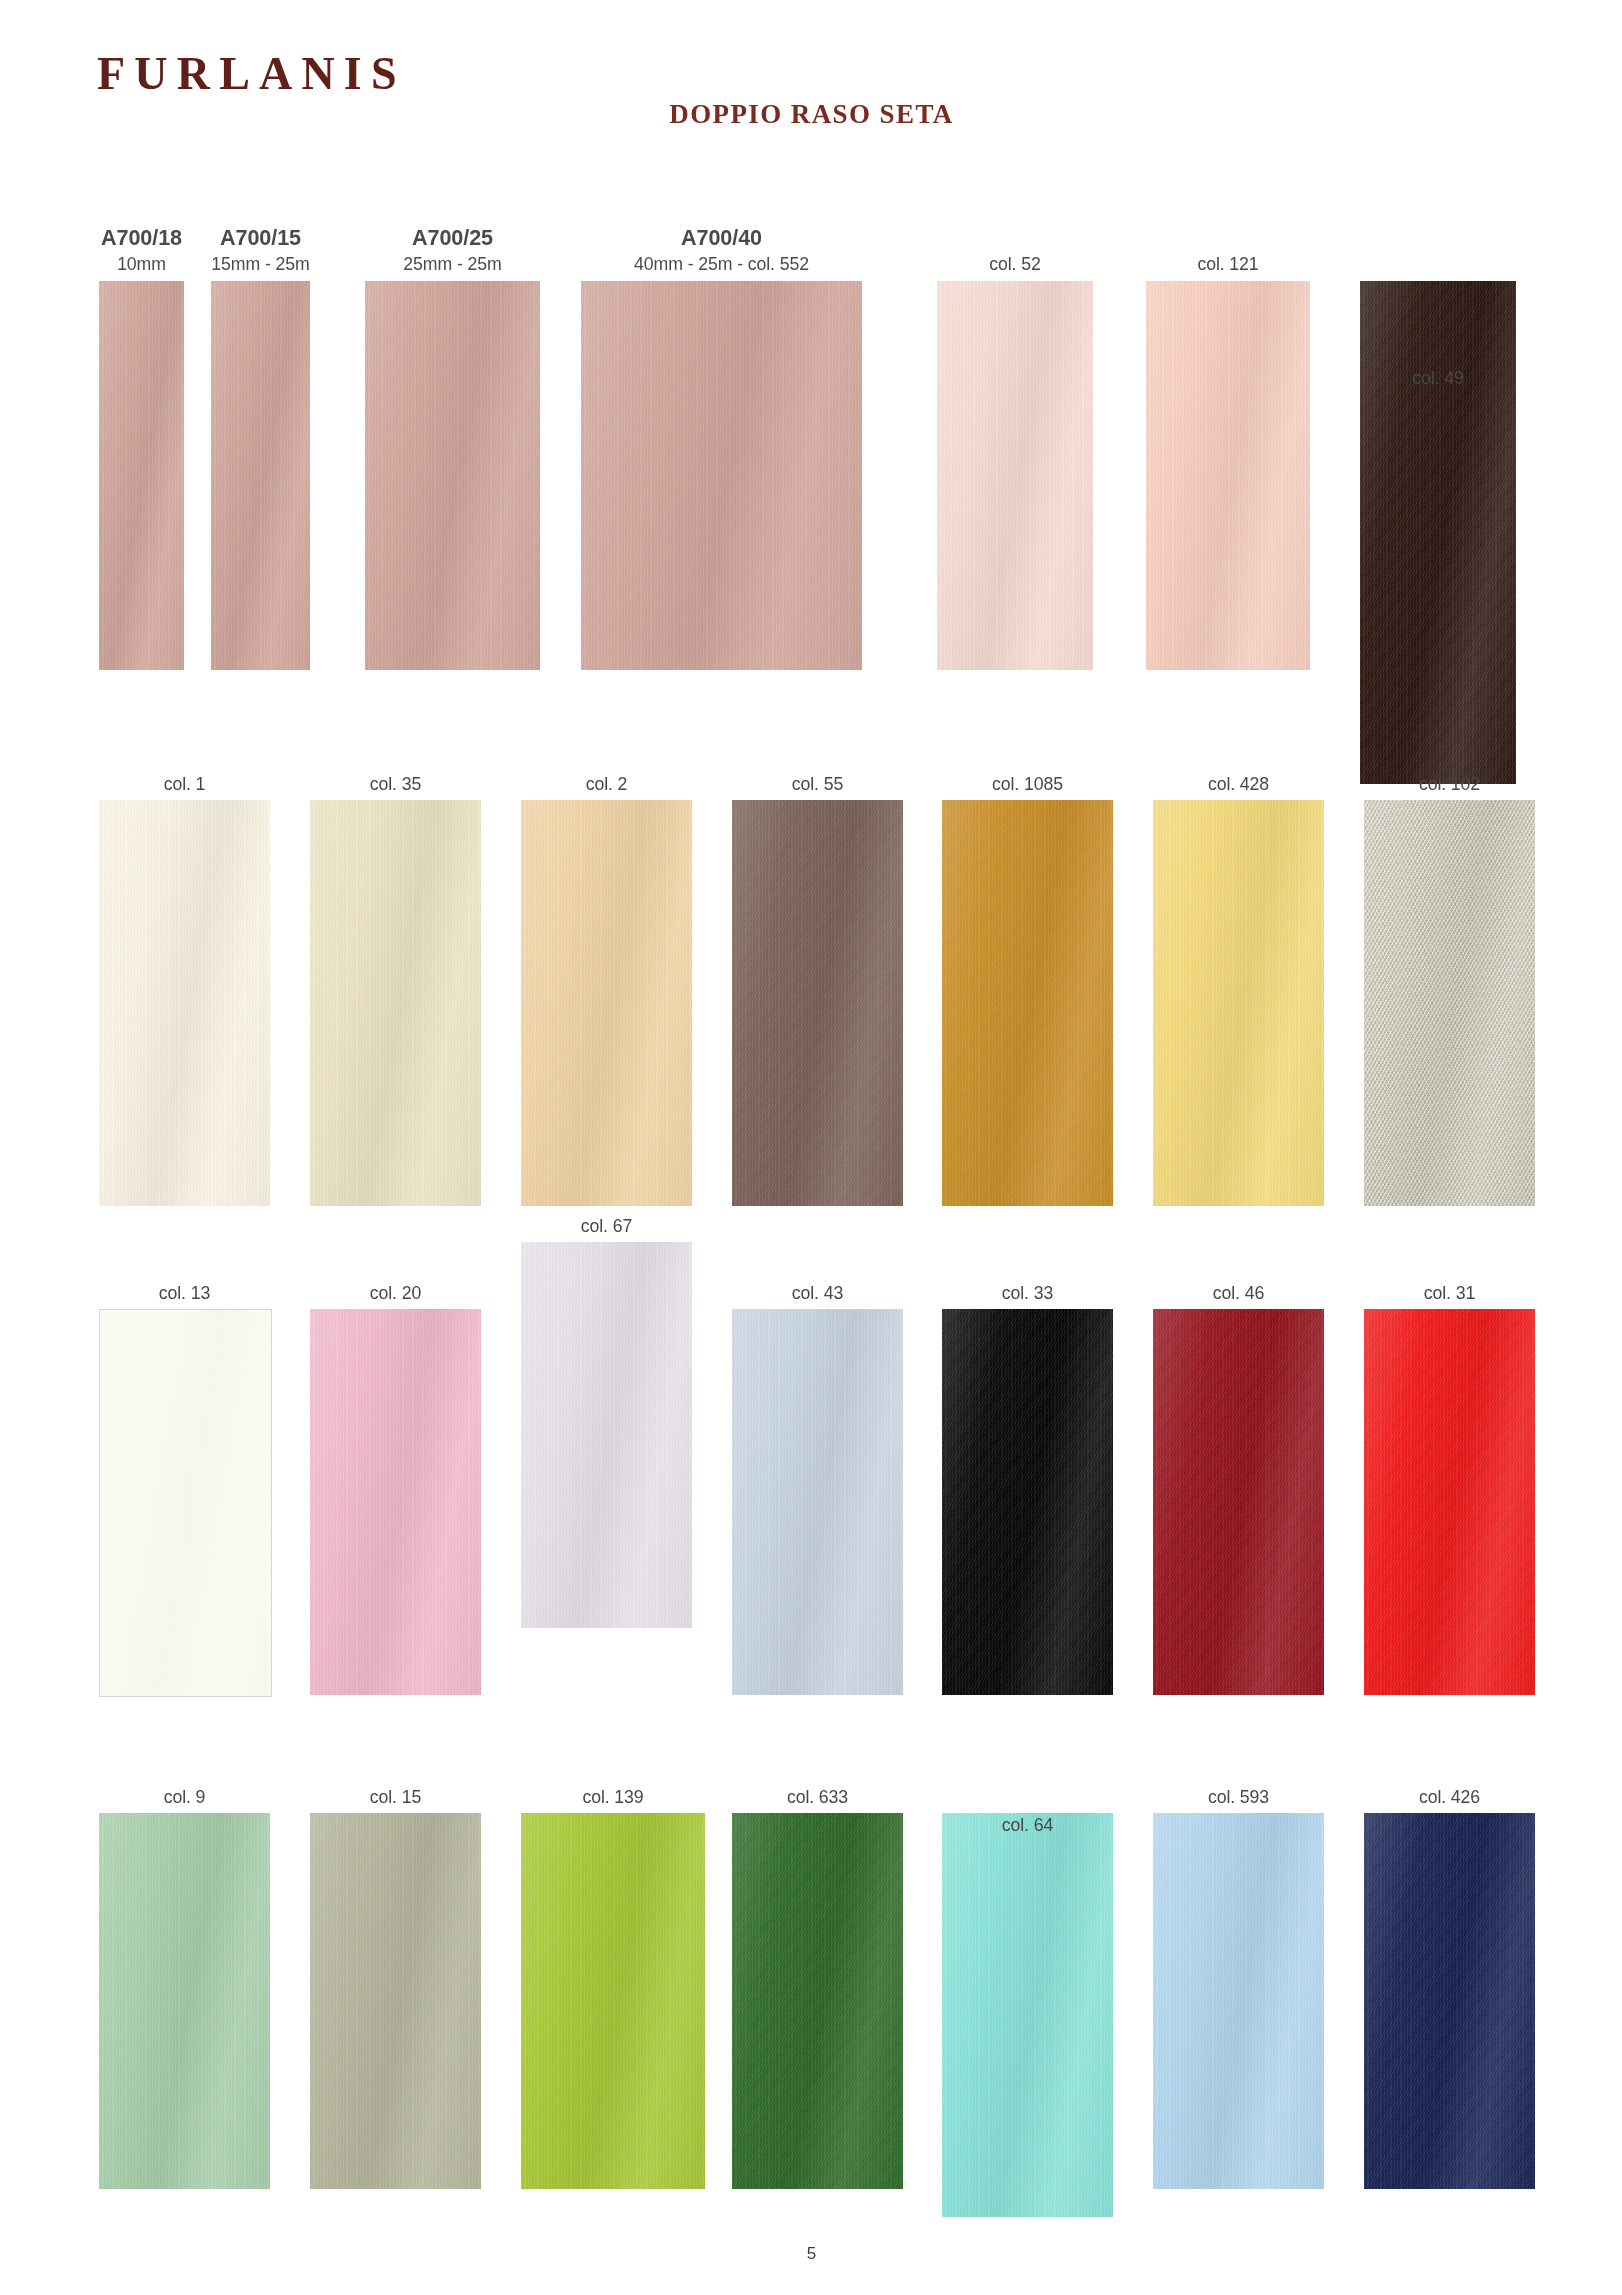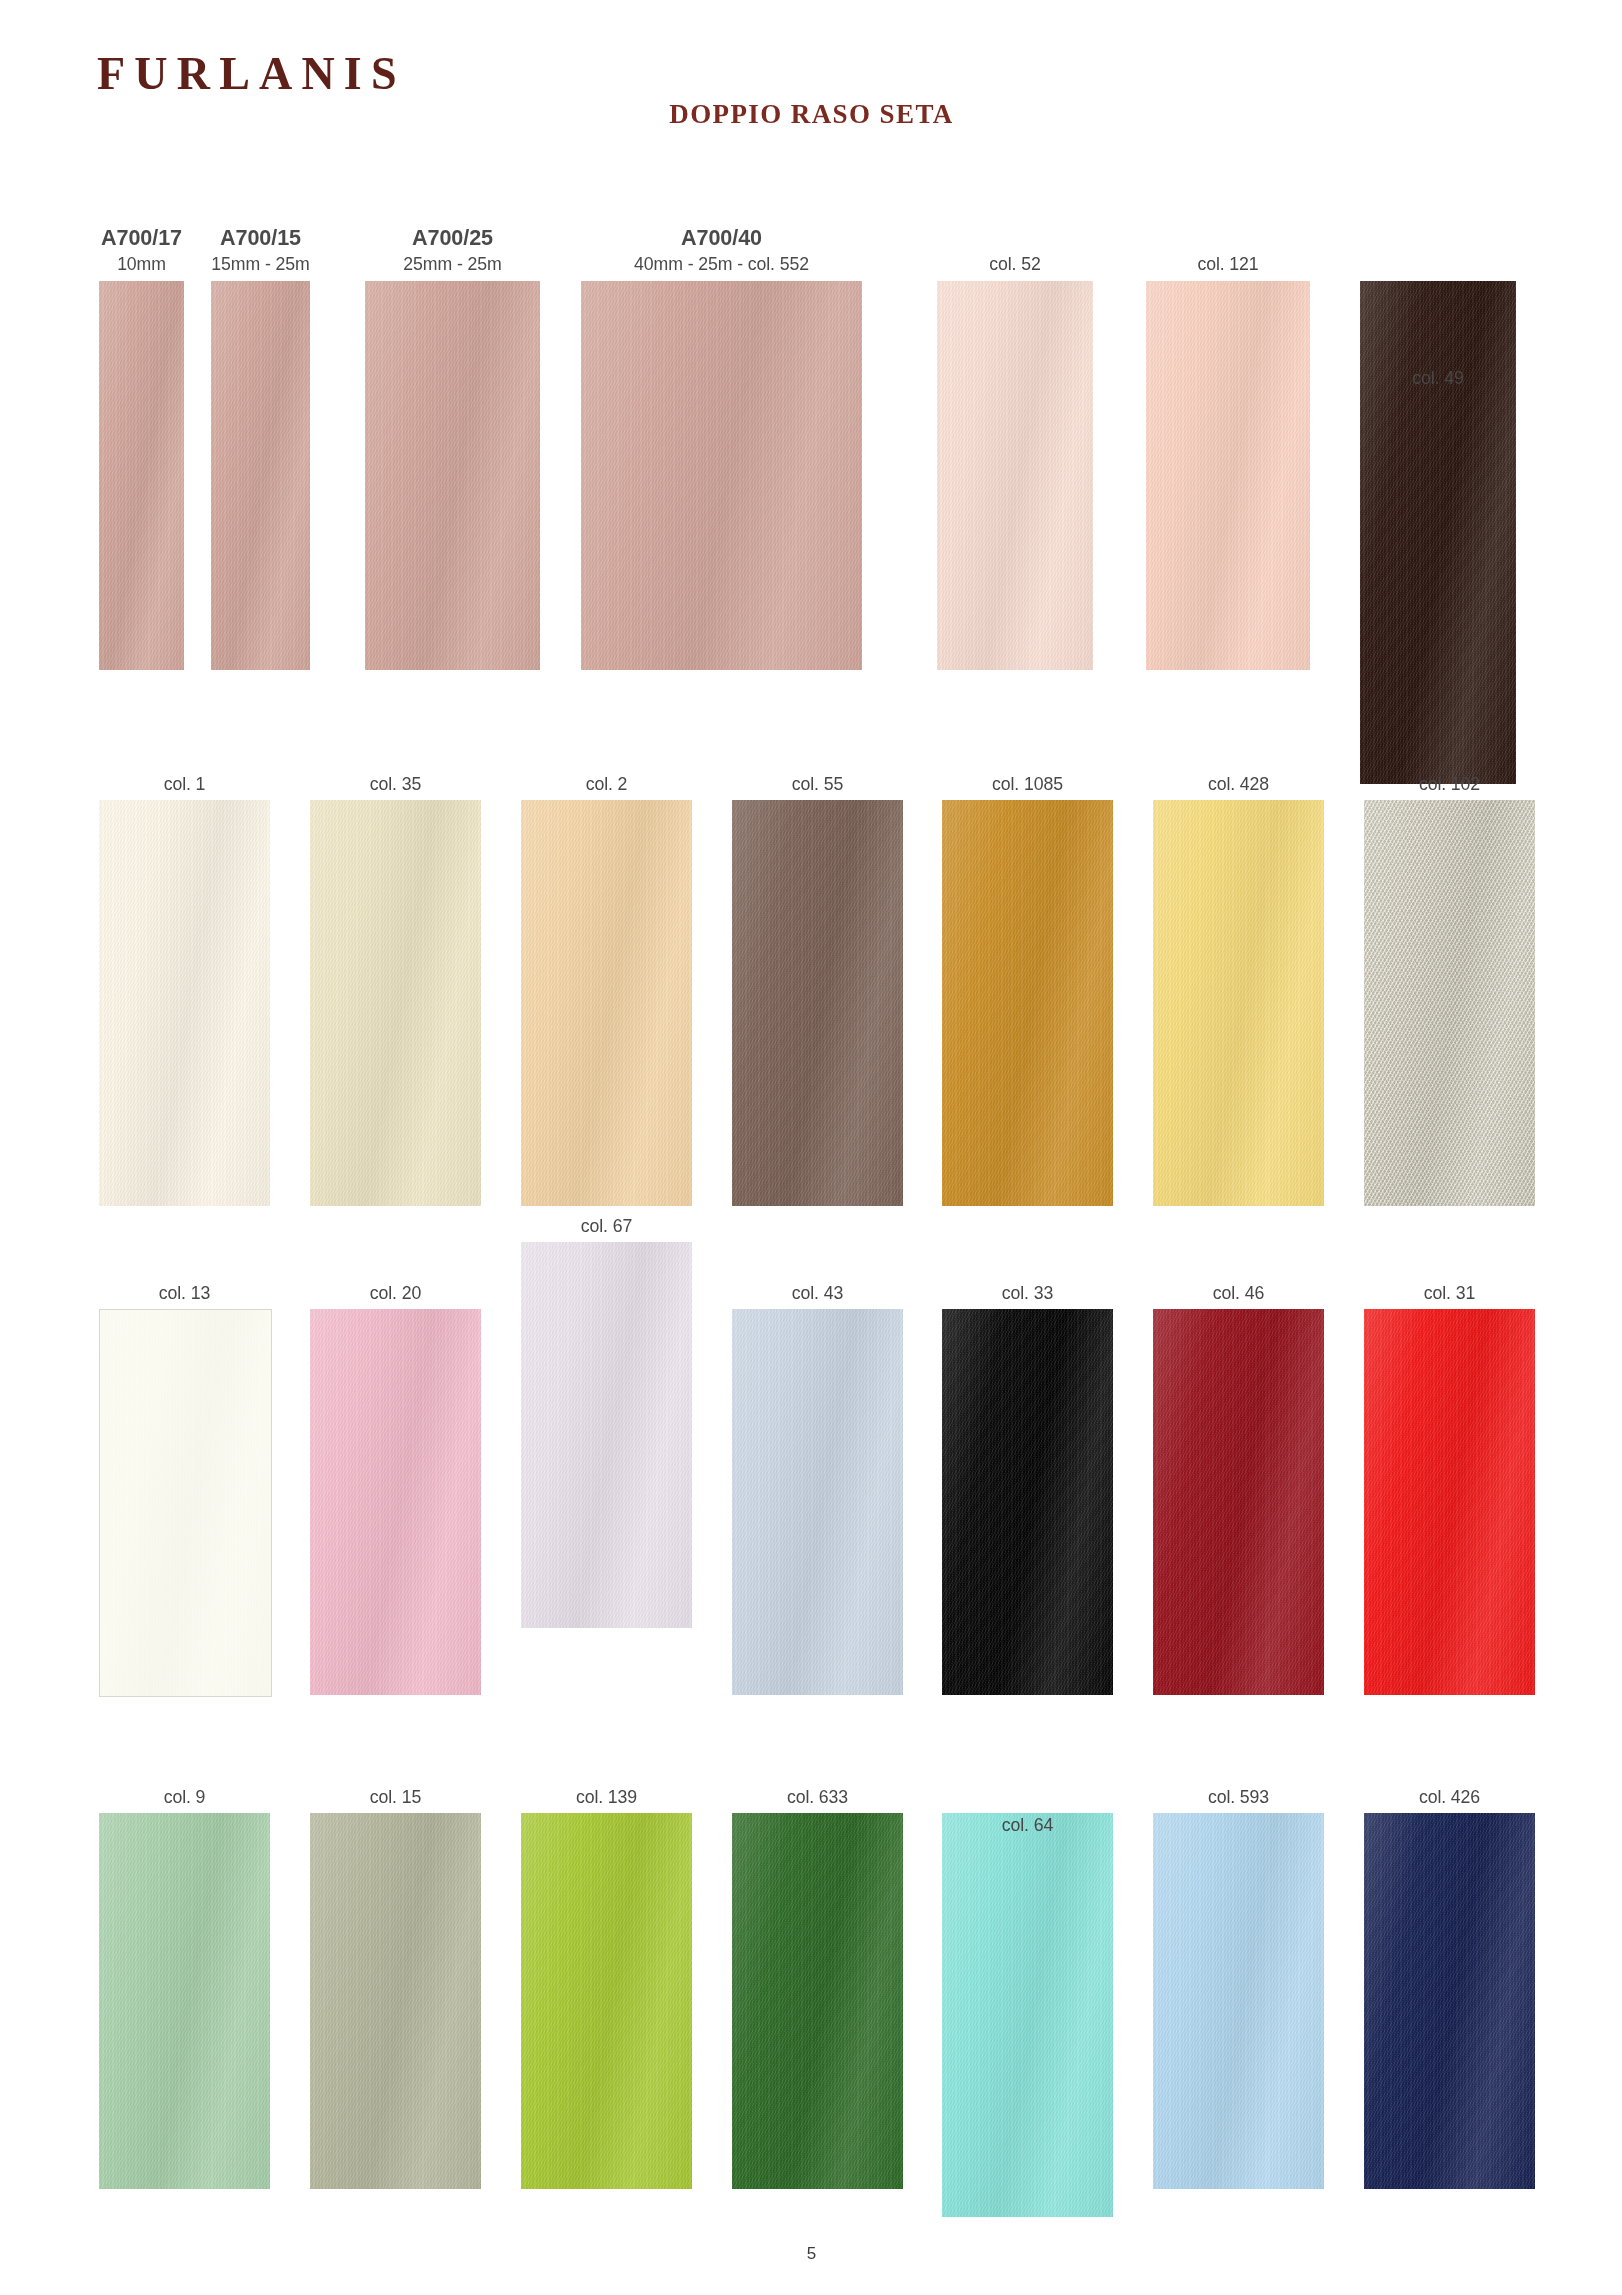--- a/index.html
+++ b/index.html
@@ -143,21 +143,21 @@
 </style>
 </head>
 <body>
 
 <div id="brand-logo">FURLANIS</div>
 <div id="page-title">DOPPIO RASO SETA</div>
 
 <div id="swatch-grid">
     <div class="swatch-cell" style="left: 99px; top: 281px; width: 85px; height: 389px;">
       <div class="chip" title="A700/10" style="background: rgb(212, 168, 157);"></div>
-      <div class="cap cap-code" style="bottom: 419px;">A700/17</div>
+      <div class="cap cap-code" style="bottom: 419px;">A700/18</div>
       <div class="cap cap-size" style="bottom: 395px;">10mm</div>
     </div>
     <div class="swatch-cell" style="left: 211px; top: 281px; width: 99px; height: 389px;">
       <div class="chip" title="A700/15" style="background: rgb(212, 168, 157);"></div>
       <div class="cap cap-code" style="bottom: 419px;">A700/15</div>
       <div class="cap cap-size" style="bottom: 395px;">15mm - 25m</div>
     </div>
     <div class="swatch-cell" style="left: 365px; top: 281px; width: 175px; height: 389px;">
       <div class="chip" title="A700/25" style="background: rgb(212, 168, 157);"></div>
       <div class="cap cap-code" style="bottom: 419px;">A700/25</div>
@@ -237,21 +237,21 @@
       <div class="cap cap-col" style="bottom: 391px;">col. 31</div>
     </div>
     <div class="swatch-cell" style="left: 99px; top: 1813px; width: 171px; height: 376px;">
       <div class="chip" title="col. 9" style="background: rgb(169, 210, 172);"></div>
       <div class="cap cap-col" style="bottom: 381px;">col. 9</div>
     </div>
     <div class="swatch-cell" style="left: 310px; top: 1813px; width: 171px; height: 376px;">
       <div class="chip" title="col. 15" style="background: rgb(183, 184, 158);"></div>
       <div class="cap cap-col" style="bottom: 381px;">col. 15</div>
     </div>
-    <div class="swatch-cell" style="left: 521px; top: 1813px; width: 171px; height: 376px;">
+    <div class="swatch-cell" style="left: 521px; top: 1813px; width: 184px; height: 376px;">
       <div class="chip" title="col. 139" style="background: rgb(169, 203, 51);"></div>
       <div class="cap cap-col" style="bottom: 381px;">col. 139</div>
     </div>
     <div class="swatch-cell" style="left: 732px; top: 1813px; width: 171px; height: 376px;">
       <div class="chip" title="col. 633" style="background: rgb(45, 107, 38);"></div>
       <div class="cap cap-col" style="bottom: 381px;">col. 633</div>
     </div>
     <div class="swatch-cell" style="left: 942px; top: 1813px; width: 171px; height: 404px;">
       <div class="chip" title="col. 64" style="background: rgb(138, 230, 221);"></div>
       <div class="cap cap-col" style="bottom: 381px;">col. 64</div>

